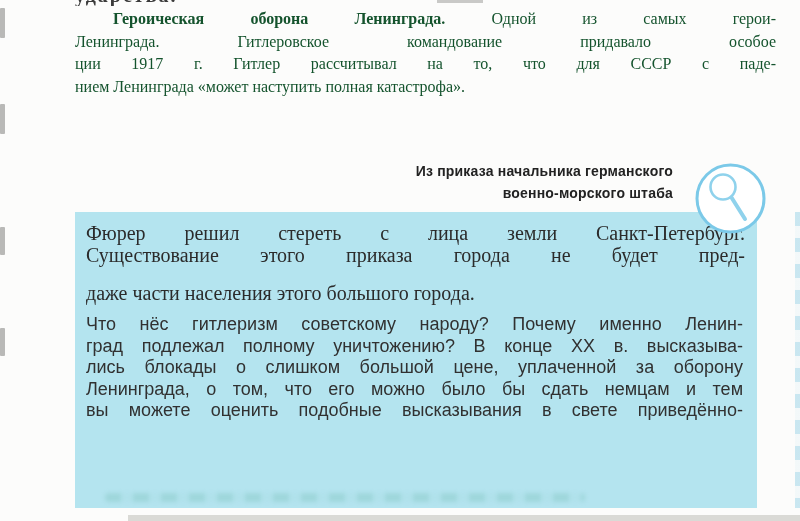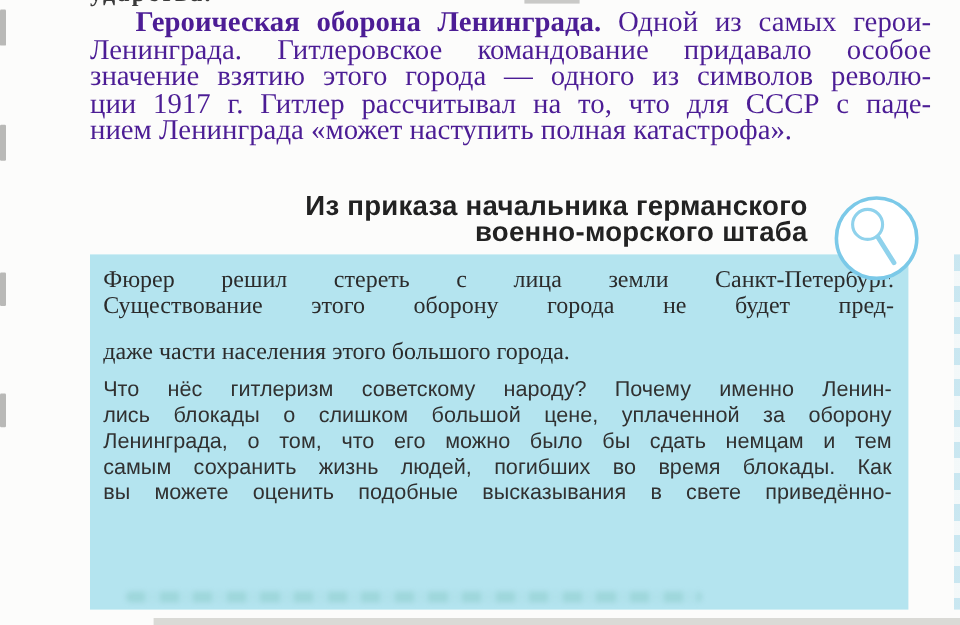--- a/index.html
+++ b/index.html
@@ -19,31 +19,31 @@
   .edge-mark.m2 { top:104px; height:30px; }
   .edge-mark.m3 { top:227px; height:28px; }
   .edge-mark.m4 { top:328px; height:28px; }
 
   
   .top-frag-clip { position:absolute; left:75px; top:0; height:6px; width:260px; overflow:hidden; }
   .top-frag-clip span { display:block; margin-top:-16px; font:bold 20px "Liberation Serif", serif; color:#3a3a3a; letter-spacing:2px; }
   .top-dash { position:absolute; left:437px; top:0; width:46px; height:3px; background:#c9c9c7; }
 
   
-  .intro { position:absolute; left:75px; top:8px; width:701px; font-size:24px; line-height:22.5px; color:#4c1d95; }
+  .intro { position:absolute; left:75px; top:8px; width:701px; font-size:16px; line-height:22.5px; color:#14532d; }
   .intro .tline { text-align:justify; text-align-last:justify; white-space:nowrap; }
   .intro .tline.first { text-indent:38px; }
   .intro .tline.last { text-align-last:left; }
   .intro .lead { font-weight:bold; }
 
   
   .doc-heading {
     position:absolute; top:160px; right:127px; text-align:right;
     font-family:"Liberation Sans", sans-serif; font-weight:bold;
-    font-size:23px; line-height:22px; color:#222; letter-spacing:0.2px;
+    font-size:14px; line-height:22px; color:#222; letter-spacing:0.2px;
   }
 
   
   .magnifier { position:absolute; left:694px; top:162px; width:73px; height:73px; }
 
   
   .quote-box { position:absolute; left:75px; top:212px; width:682px; height:296px; background:#b4e4ef; }
   .quote { padding:10px 12px 0 11px; font-size:20px; line-height:22px; color:#2b2b2b; }
   .quote .tline { text-align:justify; text-align-last:justify; white-space:nowrap; }
   .quote .tline.last { text-align-last:left;margin-top:16px; }
@@ -80,41 +80,40 @@
   <div class="top-frag-clip">
     <span>ударства.</span>
   </div>
   <div class="top-dash"></div>
 
   <div class="intro">
     <div class="tline first">
       <span class="lead">Героическая оборона Ленинграда.</span><span> Одной из самых герои-</span>
     </div>
     <div class="tline">Ленинграда. Гитлеровское командование придавало особое</div>
-    <div class="tline">значение взятию этого города — одного из символов револю-</div>
     <div class="tline">ции 1917 г. Гитлер рассчитывал на то, что для СССР с паде-</div>
     <div class="tline last">нием Ленинграда «может наступить полная катастрофа».</div>
   </div>
 
   <div class="doc-heading">
     <div>Из приказа начальника германского</div>
     <div>военно-морского штаба</div>
   </div>
 
   <div class="quote-box">
     <div class="quote">
       <div class="tline">Фюрер решил стереть с лица земли Санкт-Петербург.</div>
-      <div class="tline">Существование этого оборону города не будет пред-</div>
+      <div class="tline">Существование этого приказа города не будет пред-</div>
       <div class="tline last">даже части населения этого большого города.</div>
     </div>
     <div class="questions">
       <div class="tline">Что нёс гитлеризм советскому народу? Почему именно Ленин-</div>
+      <div class="tline">град подлежал полному уничтожению? В конце XX в. высказыва-</div>
       <div class="tline">лись блокады о слишком большой цене, уплаченной за оборону</div>
       <div class="tline">Ленинграда, о том, что его можно было бы сдать немцам и тем</div>
-      <div class="tline">самым сохранить жизнь людей, погибших во время блокады. Как</div>
       <div class="tline">вы можете оценить подобные высказывания в свете приведённо-</div>
     </div>
     <div class="bleed"></div>
   </div>
 
   <svg class="magnifier" viewBox="0 0 73 73">
     <circle cx="36.5" cy="36.5" r="33.5" fill="#ffffff" stroke="#7bc9e8" stroke-width="3"></circle>
     <circle cx="29" cy="25" r="12.5" fill="none" stroke="#8fd2ec" stroke-width="2.6"></circle>
     <line x1="37.5" y1="35.5" x2="51" y2="57" stroke="#8fd2ec" stroke-width="4" stroke-linecap="round"></line>
   </svg>

